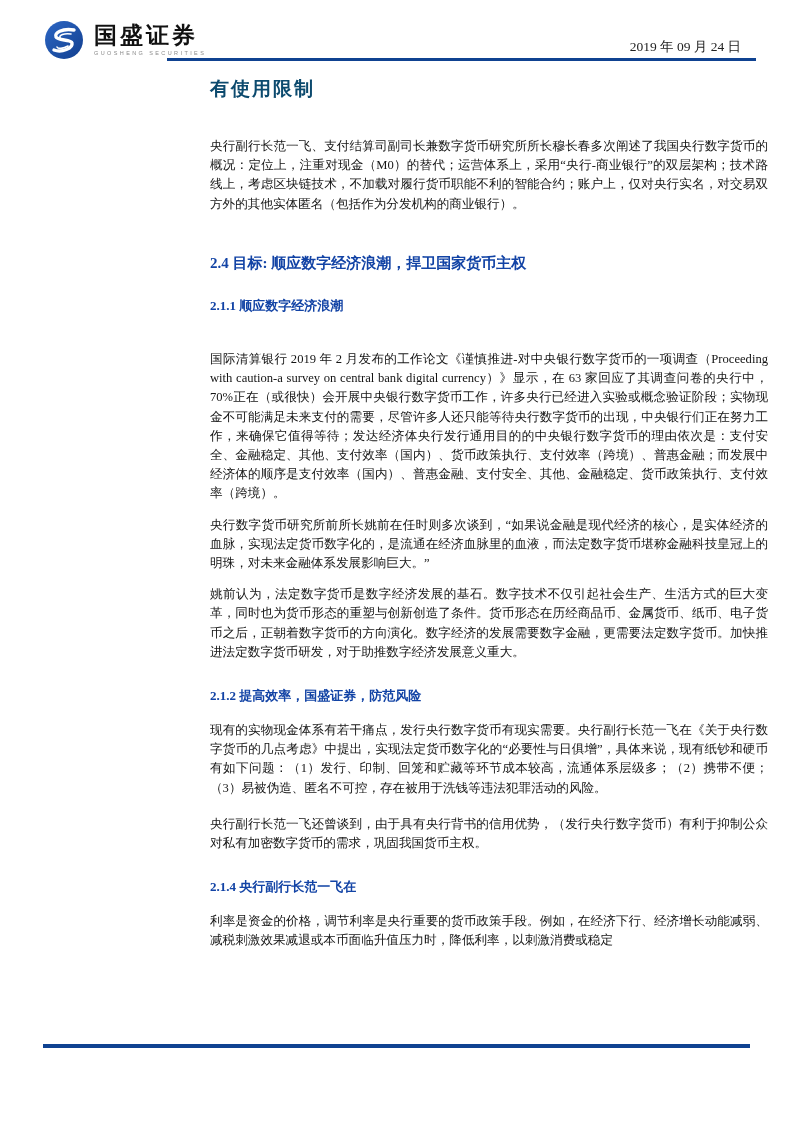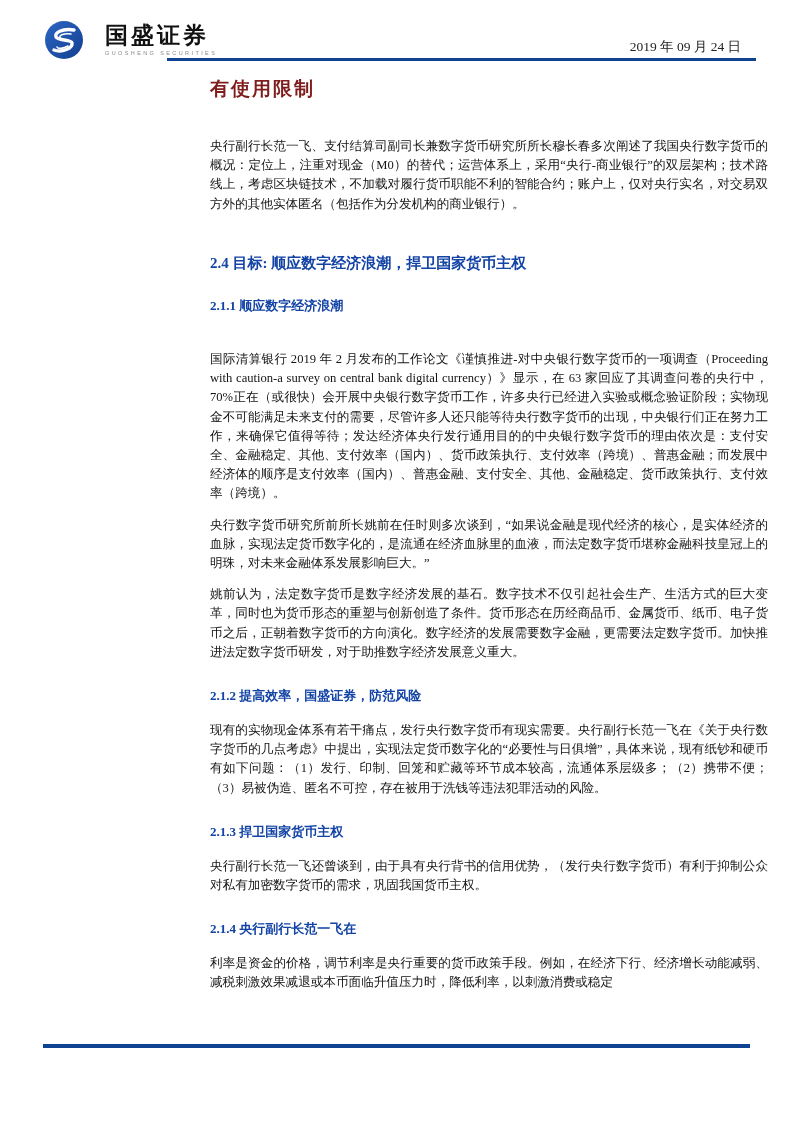--- a/index.html
+++ b/index.html
@@ -8,32 +8,32 @@
     background:#ffffff;
     font-family:"Liberation Serif", serif;
     color:#1a1a1a;
     position:relative;
     overflow:hidden;
   }
   .page{position:relative;width:793px;height:1122px;}
 
   
   .hdr{position:relative;height:62px;}
-  .brand{position:absolute;left:44px;top:20px;display:flex;align-items:center;gap:21px;}
+  .brand{position:absolute;left:44px;top:20px;display:flex;align-items:center;gap:10px;}
   .logo-mark{width:40px;height:40px;display:block;}
   .brand-cn{font-size:23px;font-weight:bold;color:#111;letter-spacing:3px;line-height:1;font-family:"Liberation Serif",serif;}
   .brand-en{font-size:5.5px;color:#8a8a8a;letter-spacing:2.4px;margin-top:3px;font-family:"Liberation Sans",sans-serif;}
   .hdr-date{position:absolute;right:52px;top:38px;font-size:13.5px;color:#222;font-weight:normal;}
   .hdr-rule{position:absolute;left:167px;right:37px;top:58px;height:3px;background:#0f4291;}
 
   
   .content{position:absolute;left:210px;width:558px;top:62px;}
   .doc-title{
     margin:14px 0 0 0;
-    font-size:19px;font-weight:bold;color:#7f1d1d;
+    font-size:19px;font-weight:bold;color:#0c4a6e;
     letter-spacing:2px;
   }
   .content p{
     margin:2px 0 12px 0;
     font-size:12.6px;line-height:19.2px;
     text-align:justify;
     color:#141414;
   }
   .para-intro{margin-top:35px !important;}
   h2.sec{
@@ -86,21 +86,20 @@
     <h2 class="sec">2.4  目标: 顺应数字经济浪潮，捍卫国家货币主权</h2>
 
     <h3 class="sub">2.1.1 顺应数字经济浪潮</h3>
     <p class="first-sub-para">国际清算银行 2019 年 2 月发布的工作论文《谨慎推进-对中央银行数字货币的一项调查（Proceeding with caution-a survey on central bank digital currency）》显示，在 63 家回应了其调查问卷的央行中，70%正在（或很快）会开展中央银行数字货币工作，许多央行已经进入实验或概念验证阶段；实物现金不可能满足未来支付的需要，尽管许多人还只能等待央行数字货币的出现，中央银行们正在努力工作，来确保它值得等待；发达经济体央行发行通用目的的中央银行数字货币的理由依次是：支付安全、金融稳定、其他、支付效率（国内）、货币政策执行、支付效率（跨境）、普惠金融；而发展中经济体的顺序是支付效率（国内）、普惠金融、支付安全、其他、金融稳定、货币政策执行、支付效率（跨境）。</p>
     <p>央行数字货币研究所前所长姚前在任时则多次谈到，“如果说金融是现代经济的核心，是实体经济的血脉，实现法定货币数字化的，是流通在经济血脉里的血液，而法定数字货币堪称金融科技皇冠上的明珠，对未来金融体系发展影响巨大。”</p>
     <p>姚前认为，法定数字货币是数字经济发展的基石。数字技术不仅引起社会生产、生活方式的巨大变革，同时也为货币形态的重塑与创新创造了条件。货币形态在历经商品币、金属货币、纸币、电子货币之后，正朝着数字货币的方向演化。数字经济的发展需要数字金融，更需要法定数字货币。加快推进法定数字货币研发，对于助推数字经济发展意义重大。</p>
 
     <h3 class="sub">2.1.2 提高效率，国盛证券，防范风险</h3>
     <p class="after-head">现有的实物现金体系有若干痛点，发行央行数字货币有现实需要。央行副行长范一飞在《关于央行数字货币的几点考虑》中提出，实现法定货币数字化的“必要性与日俱增”，具体来说，现有纸钞和硬币有如下问题：（1）发行、印制、回笼和贮藏等环节成本较高，流通体系层级多；（2）携带不便；（3）易被伪造、匿名不可控，存在被用于洗钱等违法犯罪活动的风险。</p>
 
-    <h3 class="sub">2.1.3 捍卫国家货币主权</h3>
     <p class="after-head">央行副行长范一飞还曾谈到，由于具有央行背书的信用优势，（发行央行数字货币）有利于抑制公众对私有加密数字货币的需求，巩固我国货币主权。</p>
 
     <h3 class="sub">2.1.4 央行副行长范一飞在</h3>
     <p class="after-head">利率是资金的价格，调节利率是央行重要的货币政策手段。例如，在经济下行、经济增长动能减弱、减税刺激效果减退或本币面临升值压力时，降低利率，以刺激消费或稳定</p>
   </main>
 
   <div class="ftr-rule"></div>
 </div>
 
 </body></html>

